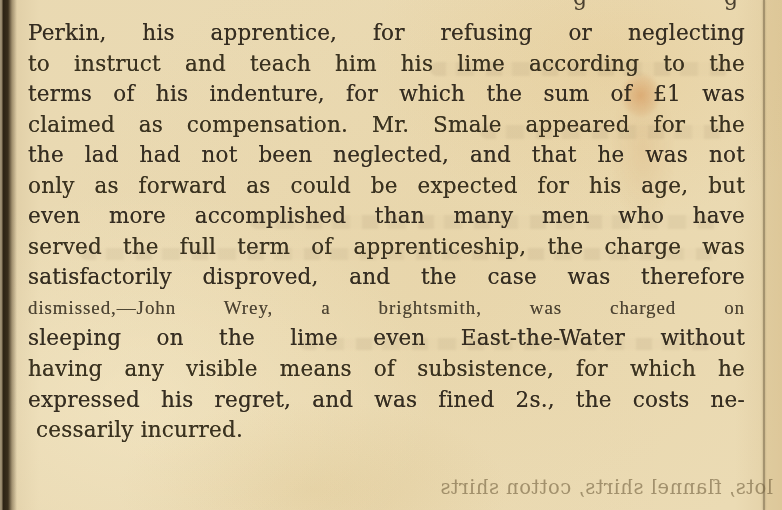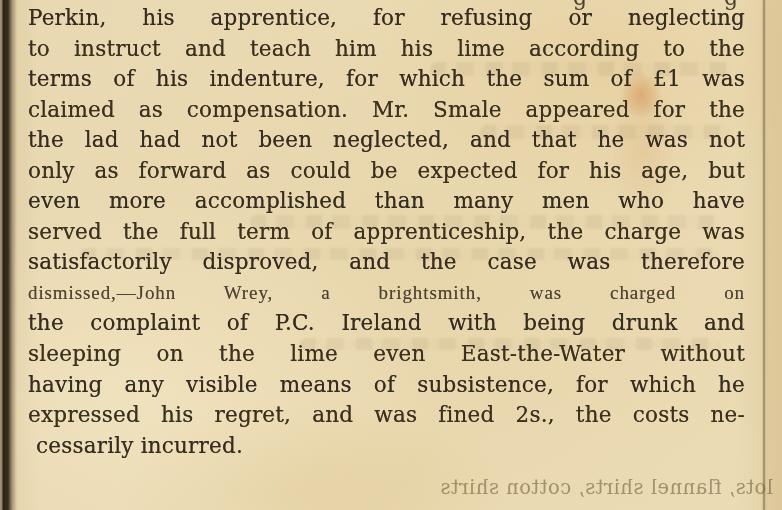--- a/index.html
+++ b/index.html
@@ -65,21 +65,21 @@
     overflow: hidden; pointer-events: none;
   }
   .remnant {
     position: absolute; top: -15px;
     font-size: 22px; color: #4a4030;
   }
   .r1 { left: 573px; }
   .r2 { left: 724px; }
   
   .article {
-    position: absolute; left: 28px; top: 3px; width: 717px;
+    position: absolute; left: 28px; top: 18px; width: 717px;
     color: #352d21;
   }
   .line {
     height: 30.55px;
     line-height: 30.55px;
     font-size: 21.5px;
     letter-spacing: 0.2px;
     text-align: justify;
     text-align-last: justify;
     white-space: normal;
@@ -133,21 +133,20 @@
     <div class="line">Perkin, his apprentice, for refusing or neglecting</div>
     <div class="line">to instruct and teach him his lime according to the</div>
     <div class="line">terms of his indenture, for which the sum of £1 was</div>
     <div class="line">claimed as compensation. Mr. Smale appeared for the</div>
     <div class="line">the lad had not been neglected, and that he was not</div>
     <div class="line">only as forward as could be expected for his age, but</div>
     <div class="line">even more accomplished than many men who have</div>
     <div class="line">served the full term of apprenticeship, the charge was</div>
     <div class="line">satisfactorily disproved, and the case was therefore</div>
     <div class="line">dismissed,—John Wrey, a brightsmith, was charged on</div>
-    <div class="line">the complaint of P.C. Ireland with being drunk and</div>
     <div class="line">sleeping on the lime even East-the-Water without</div>
     <div class="line">having any visible means of subsistence, for which he</div>
     <div class="line">expressed his regret, and was fined 2s., the costs ne-</div>
     <div class="line">cessarily incurred.</div>
   </div>
 
   <div class="ghost-bottom">lots, flannel shirts, cotton shirts</div>
 
 </div>
 

